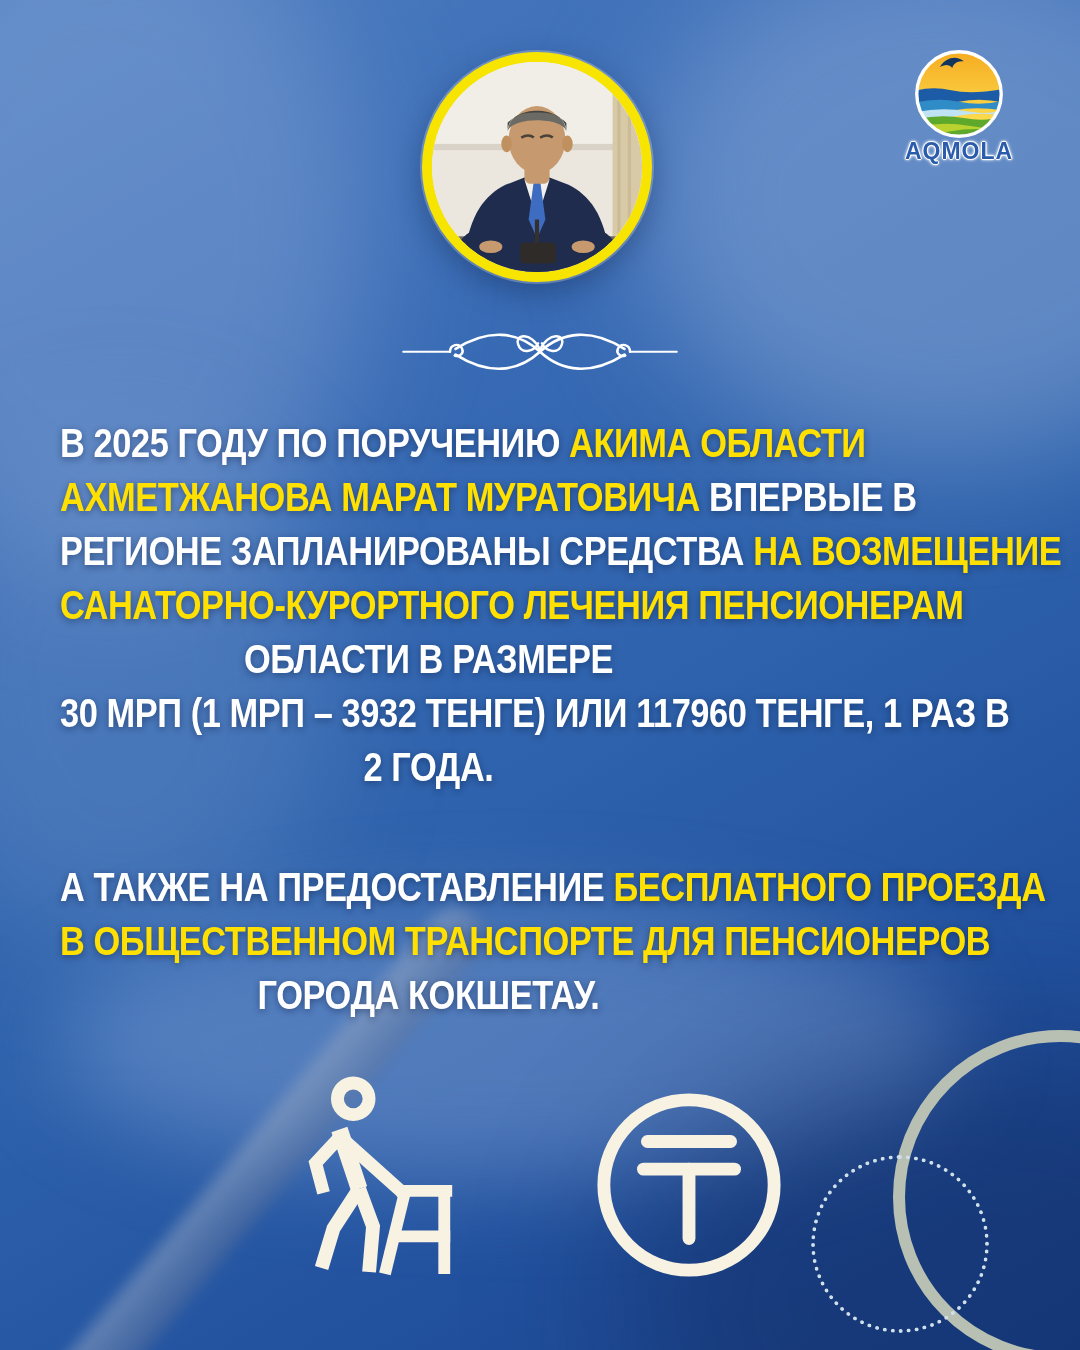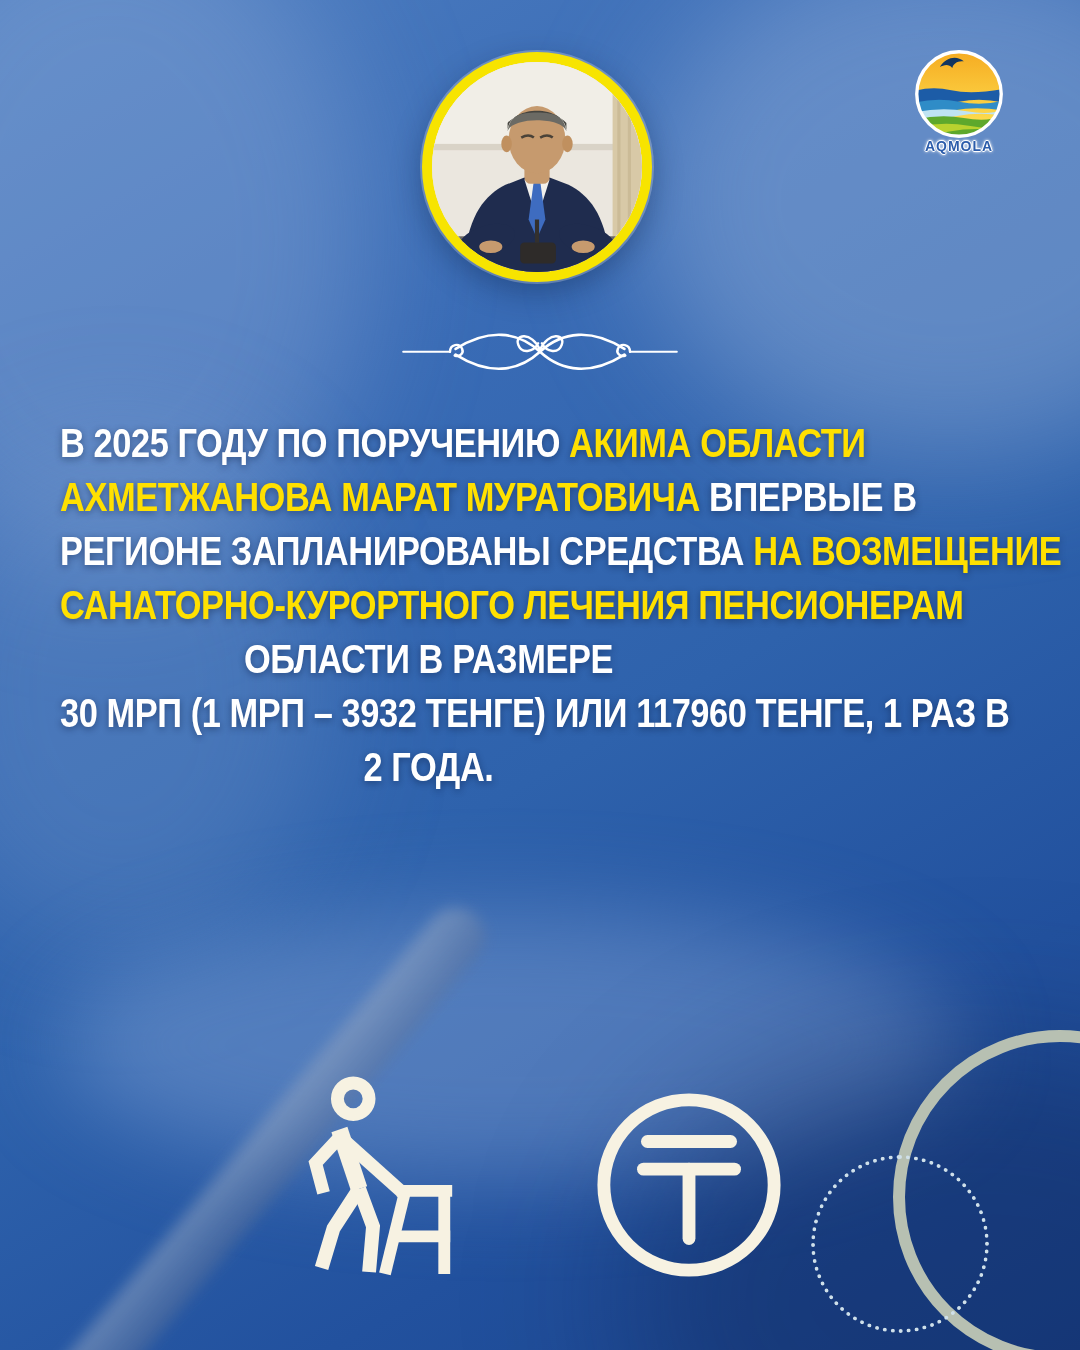--- a/index.html
+++ b/index.html
@@ -24,21 +24,21 @@
   .avatar{
     position:absolute;left:422px;top:52px;width:210px;height:210px;border-radius:50%;
     border:10px solid var(--ring-yellow,#f7e400);overflow:hidden;background:#ebe7df;
     box-shadow:0 0 0 2px rgba(255,255,255,.25), 0 10px 30px rgba(10,25,60,.35);
   }
   .avatar svg{display:block;width:100%;height:100%;}
   
   .logo{position:absolute;left:897px;top:46px;width:124px;text-align:center;}
   .logo svg{display:block;margin:0 auto;width:96px;height:96px;}
   .logo-name{
-    margin-top:-4px;font-weight:bold;font-size:14px;letter-spacing:1px;color:var(--logo-blue,#2b5cab);
+    margin-top:-4px;font-weight:bold;font-size:23px;letter-spacing:1px;color:var(--logo-blue,#2b5cab);
     text-shadow:0 0 3px #fff,0 0 3px #fff,0 0 4px #fff,0 1px 0 #fff,0 -1px 0 #fff,1px 0 0 #fff,-1px 0 0 #fff;
   }
   
   .divider{position:absolute;left:395px;top:318px;width:290px;height:60px;}
   
   .textblock{position:absolute;left:0;top:416px;width:857px;text-align:center;}
   .para2{margin-top:66px;}
   .line{
     white-space:pre;line-height:54px;font-size:40px;font-weight:bold;letter-spacing:-.5px;
     transform:scaleX(.86);transform-origin:50% 50%;
@@ -140,20 +140,25 @@
     <div>
       <div class="line"><span class="c-white">В 2025 ГОДУ ПО ПОРУЧЕНИЮ </span><span class="c-yellow">АКИМА ОБЛАСТИ</span></div>
       <div class="line"><span class="c-yellow">АХМЕТЖАНОВА МАРАТ МУРАТОВИЧА</span><span class="c-white"> ВПЕРВЫЕ В</span></div>
       <div class="line"><span class="c-white">РЕГИОНЕ ЗАПЛАНИРОВАНЫ СРЕДСТВА </span><span class="c-yellow">НА ВОЗМЕЩЕНИЕ</span></div>
       <div class="line"><span class="c-yellow">САНАТОРНО-КУРОРТНОГО ЛЕЧЕНИЯ ПЕНСИОНЕРАМ</span></div>
       <div class="line"><span class="c-white">ОБЛАСТИ В РАЗМЕРЕ</span></div>
       <div class="line"><span class="c-white">30 МРП (1 МРП – 3932 ТЕНГЕ) ИЛИ 117960 ТЕНГЕ, 1 РАЗ В</span></div>
       <div class="line"><span class="c-white">2 ГОДА.</span></div>
     </div>
 
+    <div class="para2">
+      <div class="line"><span class="c-white">А ТАКЖЕ НА ПРЕДОСТАВЛЕНИЕ </span><span class="c-yellow">БЕСПЛАТНОГО ПРОЕЗДА</span></div>
+      <div class="line"><span class="c-yellow">В ОБЩЕСТВЕННОМ ТРАНСПОРТЕ ДЛЯ ПЕНСИОНЕРОВ</span></div>
+      <div class="line"><span class="c-white">ГОРОДА КОКШЕТАУ.</span></div>
+    </div>
   </div>
 
   <svg class="icon-walker" viewBox="0 0 190 210">
     <g stroke="#f7f2e2" fill="none">
       <circle cx="72" cy="27" r="16" stroke-width="13"></circle>
       <path d="M58 58 L78 118" stroke-width="17"></path>
       <path d="M60 64 L34 92 L42 122" stroke-width="13"></path>
       <path d="M64 70 L122 122" stroke-width="13"></path>
       <path d="M78 118 L52 158 L40 198" stroke-width="14"></path>
       <path d="M78 118 L92 156 L88 202" stroke-width="14"></path>

